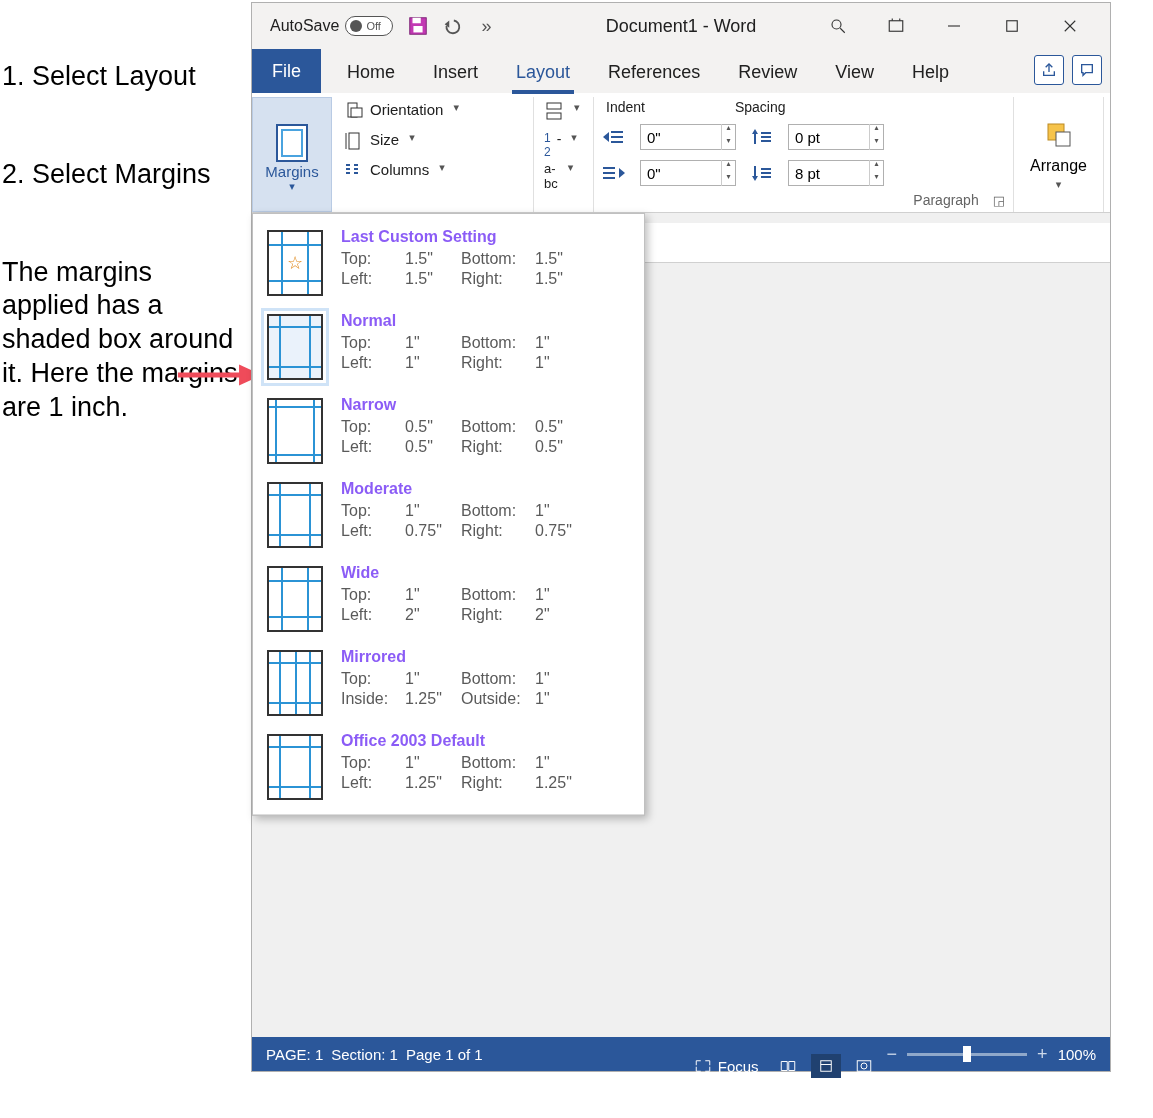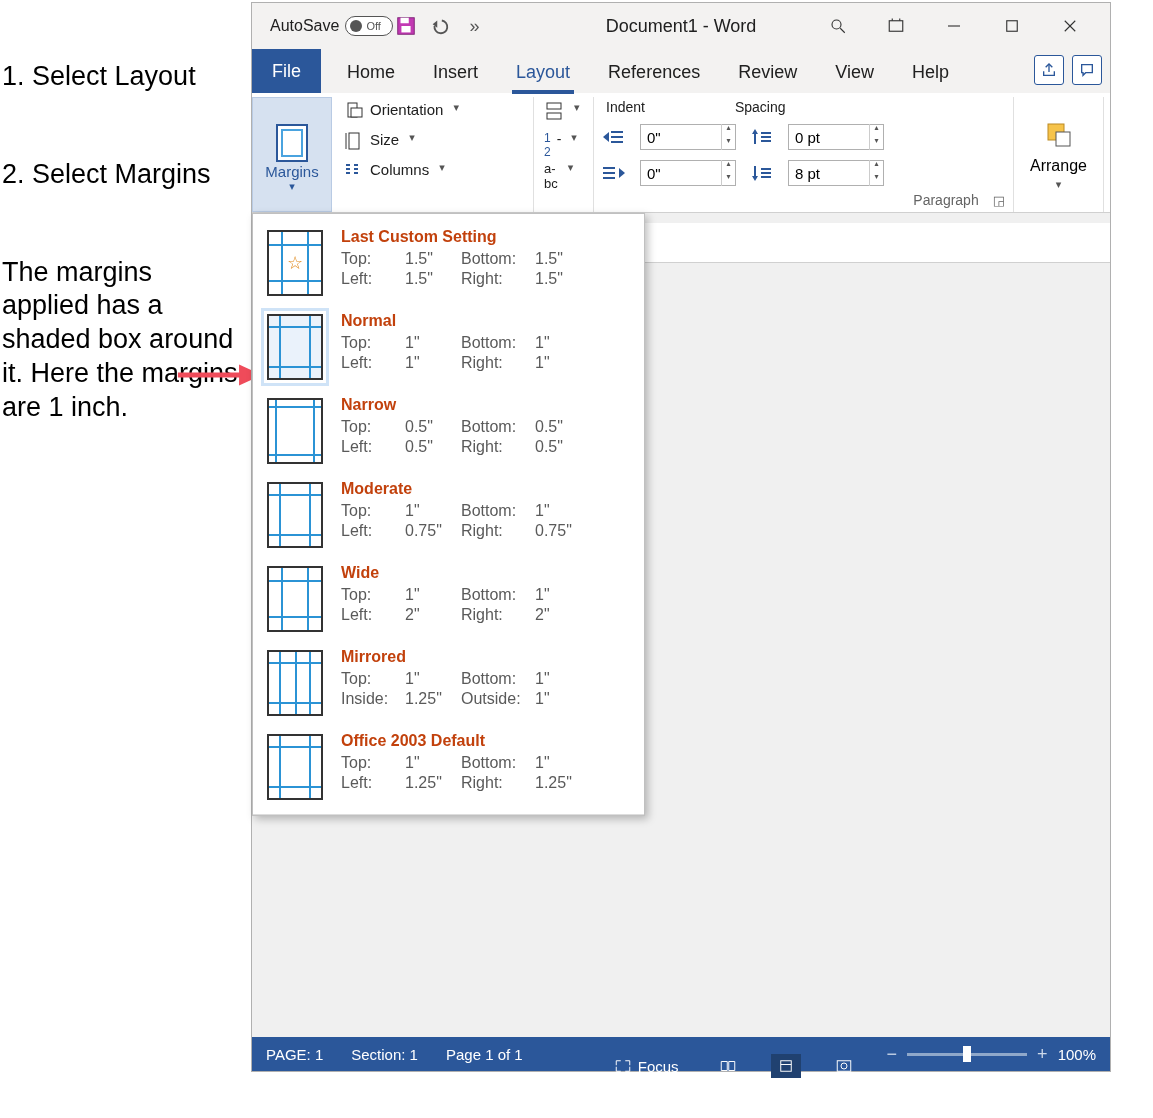--- a/index.html
+++ b/index.html
@@ -45,21 +45,21 @@
     background: #f3f2f1;
     display: flex;
     align-items: center;
     padding: 0 18px 0 18px;
     position: relative;
   }
   .autosave-label { font-size: 16px; color:#202020; margin-right:6px;}
   .toggle {
     width: 48px; height: 20px; border: 1px solid #555; border-radius: 12px;
     display:inline-flex; align-items:center; padding:0 4px; font-size:11px;
-    color:#555; margin-right:0; background:#fff;
+    color:#555; margin-right:12px; background:#fff;
   }
   .toggle .knob  {width:12px;height:12px;border-radius:50%;background:#555;margin-right:4px;}
   .qat-btn { width:26px; height:26px; display:flex; align-items:center; justify-content:center; margin-right:8px;}
   .qat-btn svg { width:22px; height:22px;}
   .title-text { position:absolute; left:50%; transform:translateX(-50%); font-size:18px; color:#202020;}
   .titlebar-right { margin-left:auto; display:flex; gap:30px; align-items:center; padding-right:8px;}
   .wc-btn { width:28px; height:28px; display:flex; align-items:center; justify-content:center;}
   .wc-btn svg { width:18px; height:18px; stroke:#333; fill:none; stroke-width:1.5;}
 
   
@@ -146,31 +146,31 @@
     display:flex; align-items:center; justify-content:center; position:relative;
     margin-top:2px;
   }
   .thumb.selected { outline:3px solid #cfe3f7; outline-offset:3px; background:#eaf2fb;}
   .thumb .mline { position:absolute; background:#2b93d5; }
   .thumb .mline.h { left:0; right:0; height:2px;}
   .thumb .mline.v { top:0; bottom:0; width:2px;}
   .thumb .star { color:#e08b20; font-size:18px; }
 
   .opt-text { font-size:16px; color:#5a5a5a;}
-  .opt-title { font-weight:600; color:#c2410c; margin-bottom:4px;}
+  .opt-title { font-weight:600; color:#8b5cf6; margin-bottom:4px;}
   .opt-grid { display:grid; grid-template-columns:64px 56px 74px 50px; row-gap:2px;}
   .menu-sep { border-top:1px solid #ddd; margin:6px 0 0 0;}
   .custom-row { padding:14px 0 16px 56px; font-size:16px; color:#333; cursor:pointer;}
   .custom-row u { text-decoration:underline;}
 
   
   .statusbar {
     height:34px; background:#2b579a; color:#fff;
     display:flex; align-items:center; padding:0 14px; font-size:15px;
-    gap:28px;
+    gap:8px;
   }
   .sb-spacer { flex:1;}
   .sb-btn { display:flex; align-items:center; gap:6px; padding:4px 6px;margin-top:24px;}
   .sb-btn.active { background:#204170;}
   .sb-btn svg { width:18px; height:16px; stroke:#fff; fill:none; stroke-width:1.3;}
   .zoom { display:flex; align-items:center; gap:10px;}
   .zoom .track { width:120px; height:3px; background:#8fa8ca; position:relative;}
   .zoom .thumb-z { width:8px; height:16px; background:#fff; position:absolute; left:56px; top:-7px;}
   .zoom .sign { font-size:18px; color:#cdd9ea; cursor:pointer;}
 </style>

